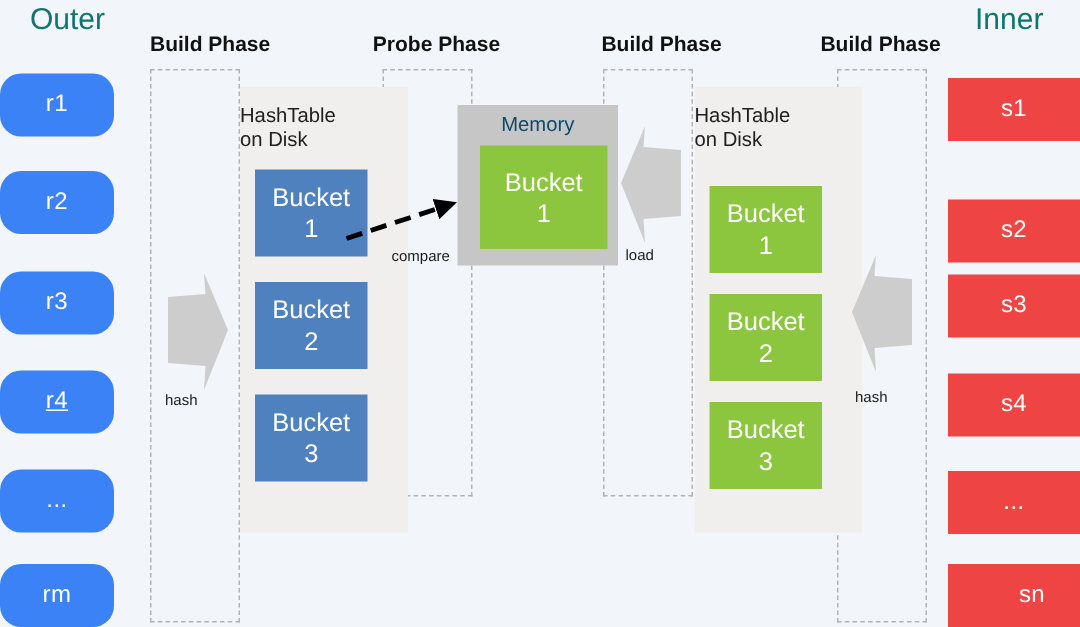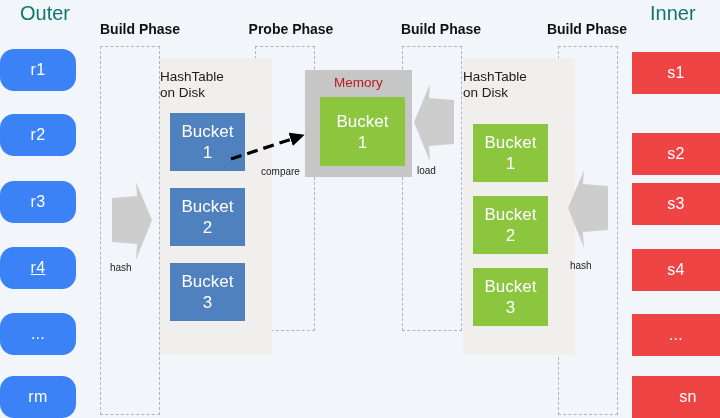--- a/index.html
+++ b/index.html
@@ -94,21 +94,21 @@
     left: 305px; top: 70px;
     width: 107px; height: 107px;
     background: #c6c6c6;
   }
   #memory-caption {
     position: absolute;
     width: 100%;
     top: 5px;
     text-align: center;
     font-size: 13.5px;
-    color: #b91c1c;
+    color: #0c4a6e;
   }
   #memory-bucket {
     position: absolute;
     left: 15px; top: 27px;
     width: 85px; height: 69px;
     background: #8cc63e;
     display: flex;
     flex-direction: column;
     align-items: center;
     justify-content: center;

